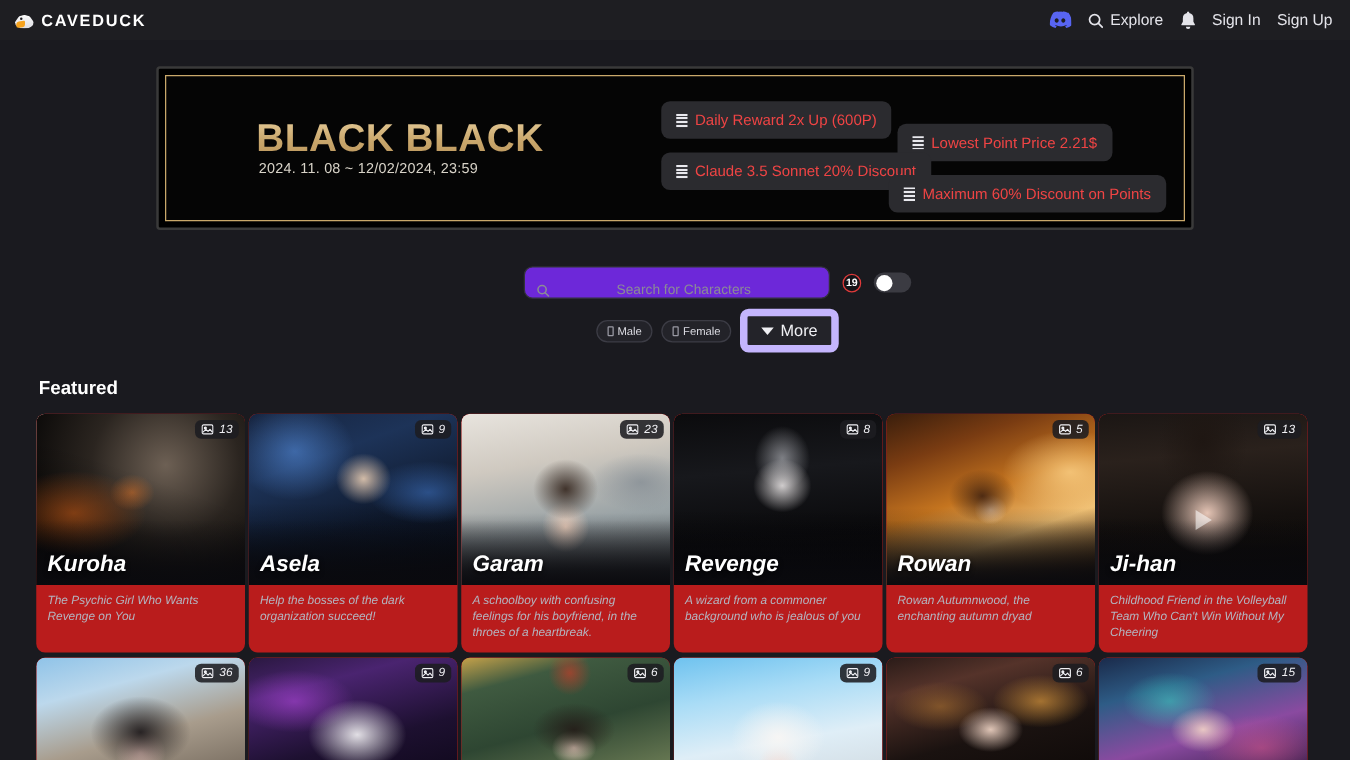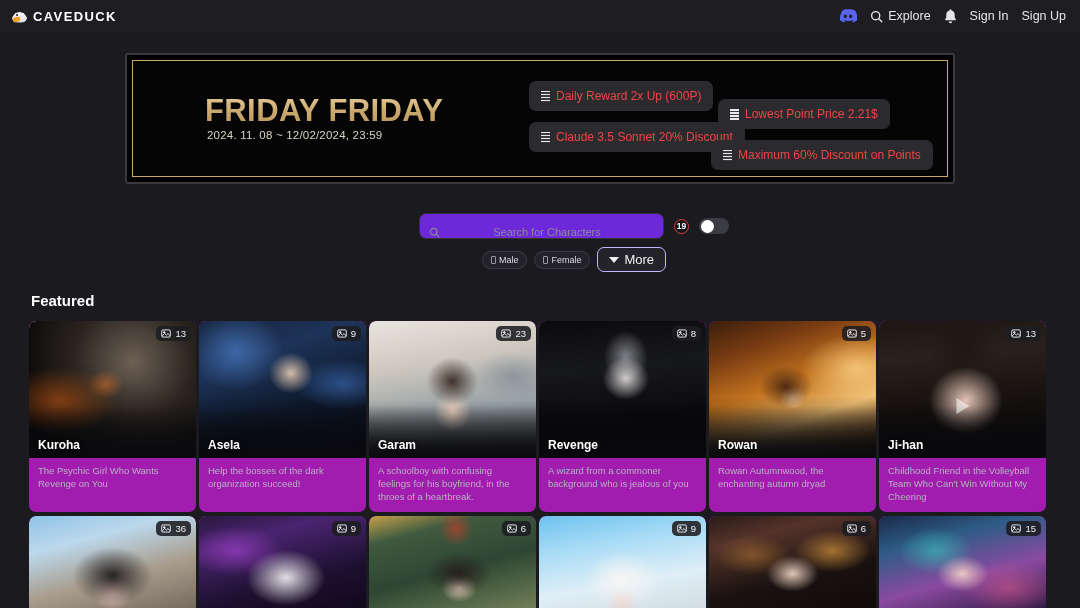--- a/index.html
+++ b/index.html
@@ -153,21 +153,21 @@
     background: #232329;
     padding: 3px 8px; font-size: 9px; color: #dcdce3;
     cursor: pointer;
   }
   .chip .gly {
     display: inline-block; width: 5px; height: 8px;
     border: 1px solid #9a9aa4; border-radius: 1px;
   }
   .chip-more {
     display: flex; align-items: center; gap: 5px;
-    border: 1px solid #c4b5fd; border-radius: 7px;
+    border: 6px solid #c4b5fd; border-radius: 7px;
     background: #232329;
     padding: 4px 11px; font-size: 13px; font-weight: 500; color: #f0f0f4;
     cursor: pointer;
     justify-content: center;
   }
   .caret {
     width: 0; height: 0;
     border-left: 5px solid transparent; border-right: 5px solid transparent;
     border-top: 6px solid #f0f0f4;
   }
@@ -178,39 +178,40 @@
     font-size: 15px; font-weight: 700; color: #ffffff;
   }
   .grid {
     margin: 12px 0 0 29px;
     display: grid;
     grid-template-columns: repeat(6, 167px);
     gap: 4px 3px;
     width: 1030px;
   }
   .card {
-    background: #a21caf;
+    background: #b91c1c;
     border-radius: 7px;
     overflow: hidden;
     position: relative;
     cursor: pointer;
+    font-style: italic;
   }
   .card-r1 { height: 191px; }
   .card-r2 { height: 103px; }
   .card-img {
     position: relative;
     height: 137px;
     overflow: hidden;
     border-radius: 7px 7px 0 0;
   }
   .card-r2 .card-img { height: 103px; border-radius: 7px; }
   .art { position: absolute; inset: 0; }
   .name-ov {
     position: absolute; left: 9px; bottom: 6px;
-    font-size: 12px; font-weight: 700; color: #ffffff;
+    font-size: 18px; font-weight: 700; color: #ffffff;
     text-shadow: 0 1px 4px rgba(0,0,0,.85);
     z-index: 3;
   }
   .img-fade {
     position: absolute; left: 0; right: 0; bottom: 0; height: 52px;
     background: linear-gradient(180deg, rgba(10,10,14,0) 0%, rgba(10,10,14,.82) 78%, rgba(10,10,14,.95) 100%);
     z-index: 2;
   }
   .count-badge {
     position: absolute; right: 5px; top: 5px;
@@ -276,21 +277,21 @@
       <span>Sign In</span>
     </span>
     <span class="tb-item">
       <span>Sign Up</span>
     </span>
   </div>
 </div>
 
 <div class="banner-wrap">
   <div class="banner-inner">
-    <div class="bf-title">FRIDAY FRIDAY</div>
+    <div class="bf-title">BLACK BLACK</div>
     <div class="bf-dates">2024. 11. 08 ~ 12/02/2024, 23:59</div>
 
     <div class="promo promo-1">
       <span class="bars"></span>
       <span>Daily Reward 2x Up (600P)</span>
     </div>
     <div class="promo promo-2">
       <span class="bars"></span>
       <span>Lowest Point Price 2.21$</span>
     </div>

